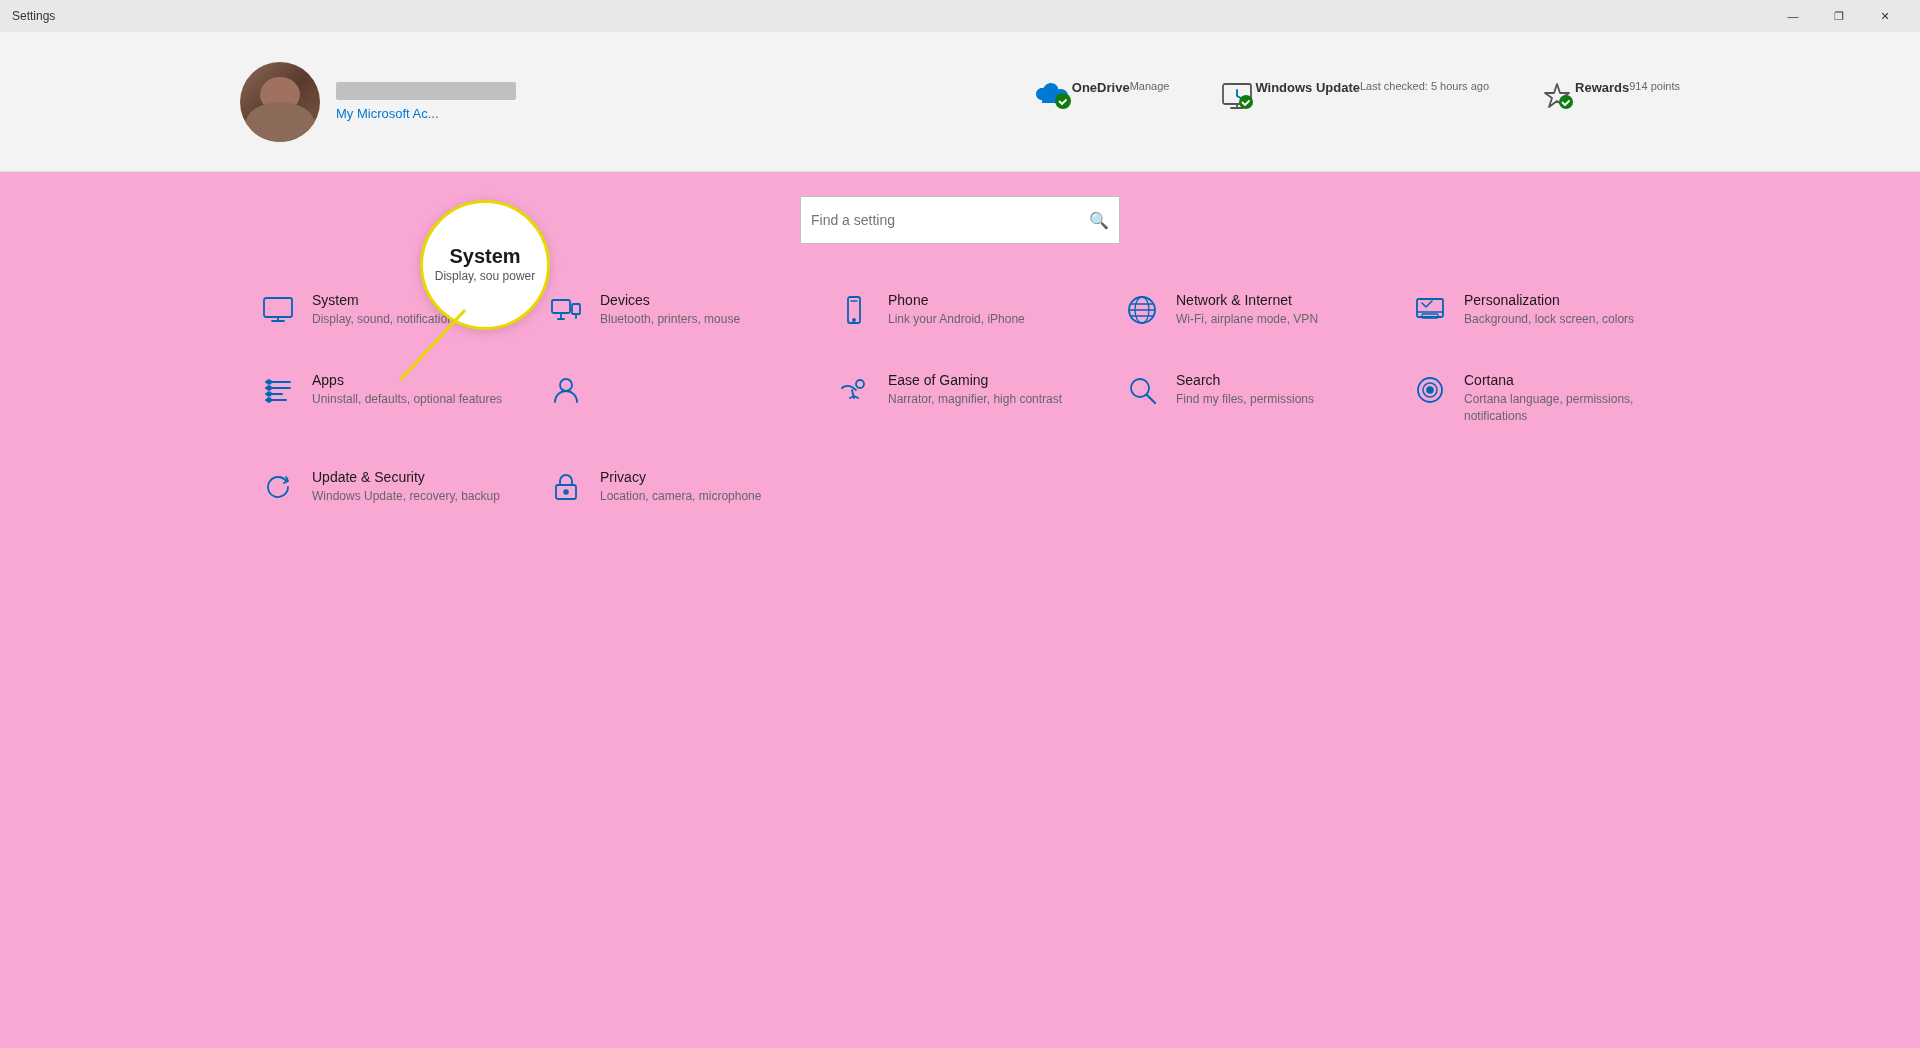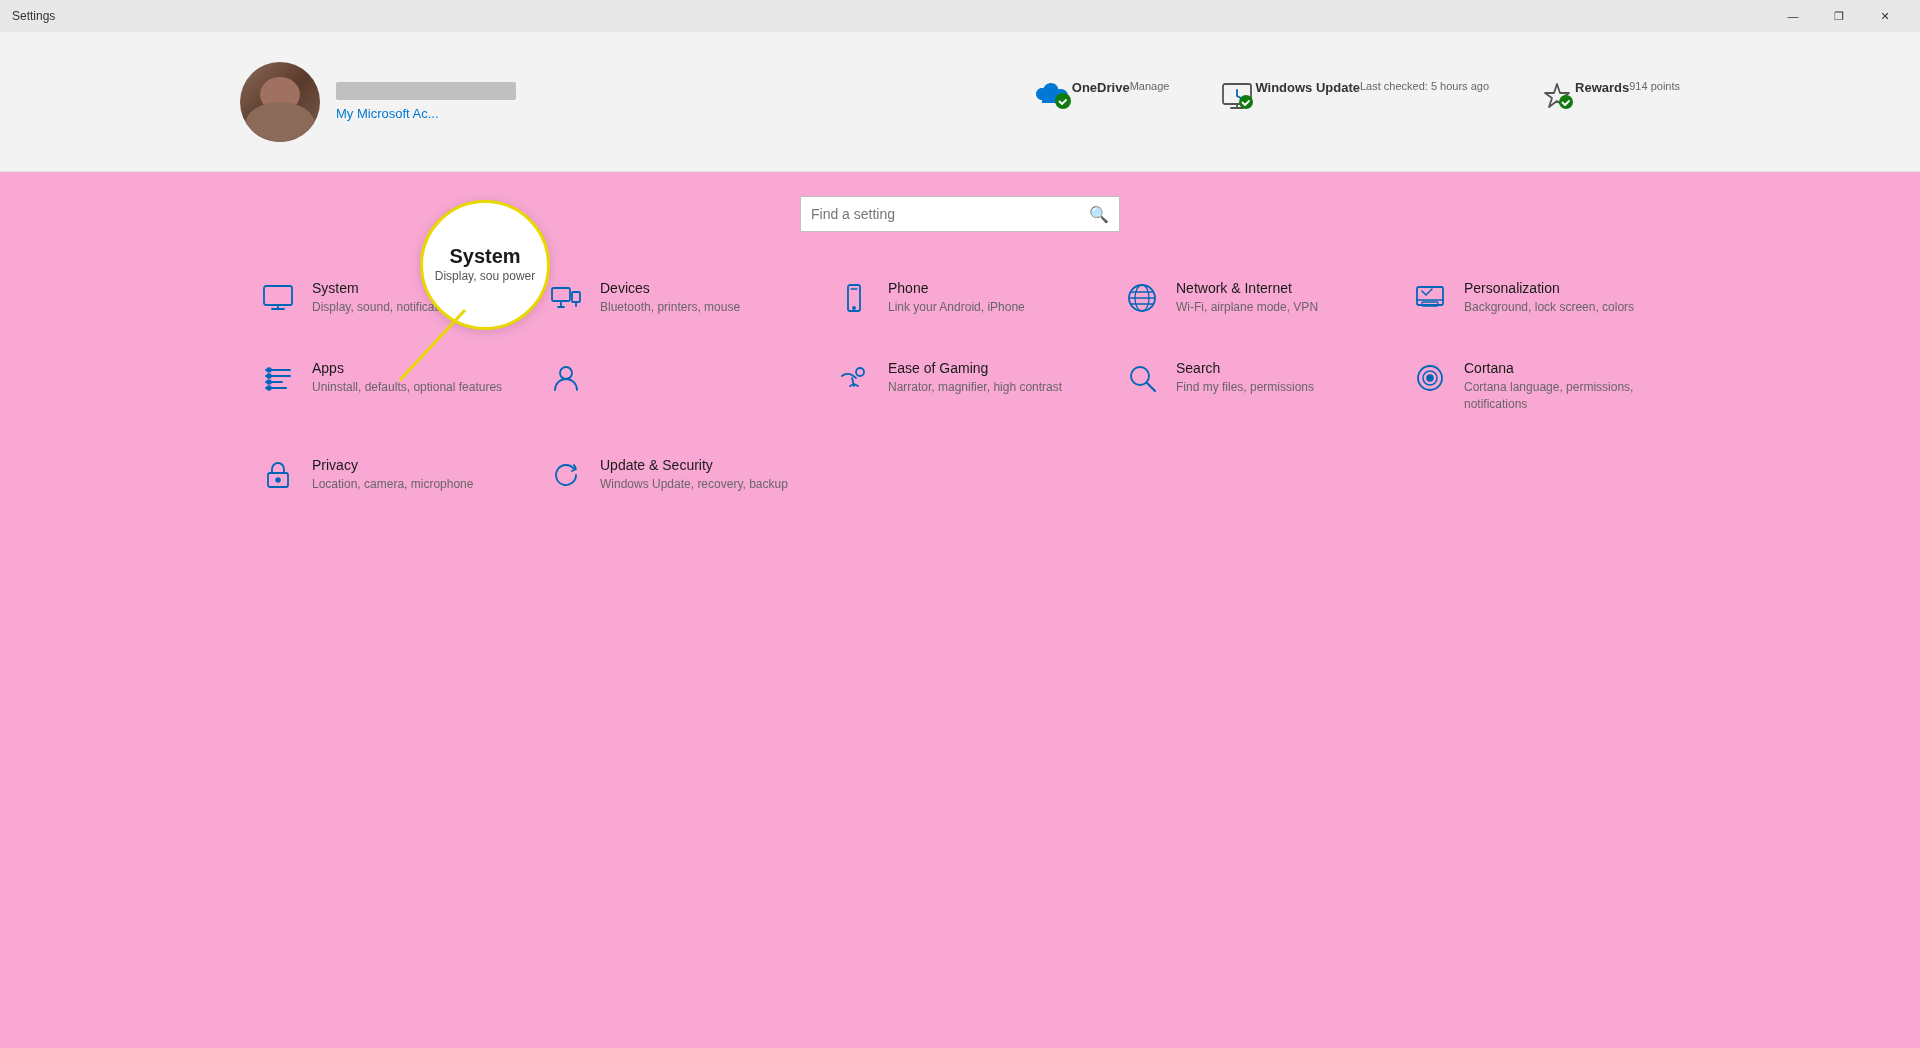--- a/index.html
+++ b/index.html
@@ -145,21 +145,21 @@
     }
 
     
     .search-container {
       display: flex;
       justify-content: center;
       padding: 24px 0 16px 0;
     }
     .search-box {
       width: 320px;
-      height: 36px;
+      height: 48px;
       border: 1px solid #c0c0c0;
       background: white;
       display: flex;
       align-items: center;
       padding: 0 10px;
     }
     .search-input {
       flex: 1;
       border: none;
       outline: none;
@@ -464,41 +464,41 @@
       </div>
       <div class="setting-text">
         <div class="setting-title">Cortana</div>
         <div class="setting-desc">Cortana language, permissions, notifications</div>
       </div>
     </div>
 
     <div class="setting-item">
       <div class="setting-icon">
         <svg viewBox="0 0 32 32">
+          <path d="M26 16a10 10 0 11-2-6" stroke="#0067b8" stroke-width="1.8" stroke-linecap="round"></path>
+          <path d="M24 6l2 4-4 2" stroke="#0067b8" stroke-width="1.8" stroke-linecap="round" stroke-linejoin="round" fill="none"></path>
+        </svg>
+      </div>
+      <div class="setting-text">
+        <div class="setting-title">Update &amp; Security</div>
+        <div class="setting-desc">Windows Update, recovery, backup</div>
+      </div>
+    </div>
+
+    <div class="setting-item">
+      <div class="setting-icon">
+        <svg viewBox="0 0 32 32">
           <path d="M10 14V10a6 6 0 0112 0v4" stroke="#0067b8" stroke-width="1.8" stroke-linecap="round"></path>
           <rect x="6" y="14" width="20" height="14" rx="2" stroke="#0067b8" stroke-width="1.8"></rect>
           <circle cx="16" cy="21" r="2" fill="#0067b8"></circle>
         </svg>
       </div>
       <div class="setting-text">
         <div class="setting-title">Privacy</div>
         <div class="setting-desc">Location, camera, microphone</div>
-      </div>
-    </div>
-
-    <div class="setting-item">
-      <div class="setting-icon">
-        <svg viewBox="0 0 32 32">
-          <path d="M26 16a10 10 0 11-2-6" stroke="#0067b8" stroke-width="1.8" stroke-linecap="round"></path>
-          <path d="M24 6l2 4-4 2" stroke="#0067b8" stroke-width="1.8" stroke-linecap="round" stroke-linejoin="round" fill="none"></path>
-        </svg>
-      </div>
-      <div class="setting-text">
-        <div class="setting-title">Update &amp; Security</div>
-        <div class="setting-desc">Windows Update, recovery, backup</div>
       </div>
     </div>
 
   </div>
 
   <div class="system-callout">
     <div class="callout-bubble">
       <span class="callout-title">System</span>
       <span class="callout-desc">Display, sou power</span>
     </div>

